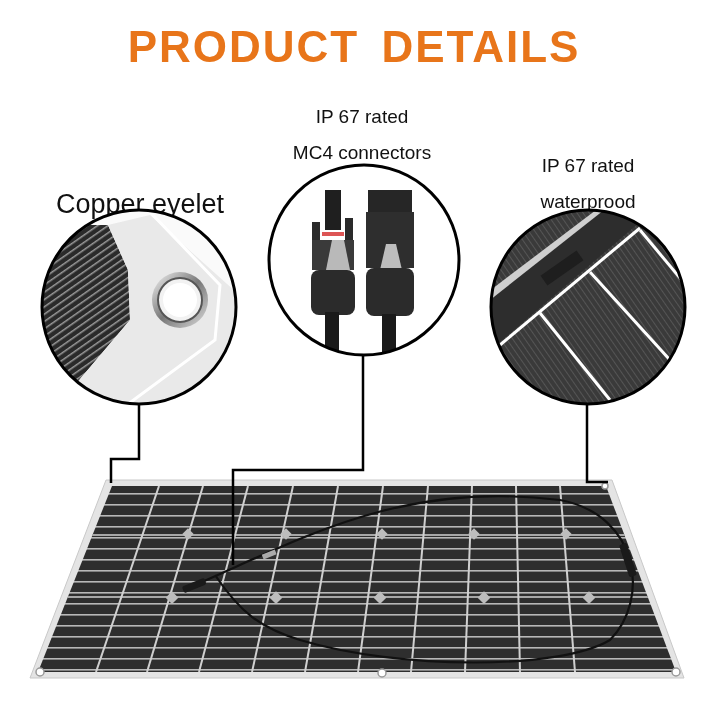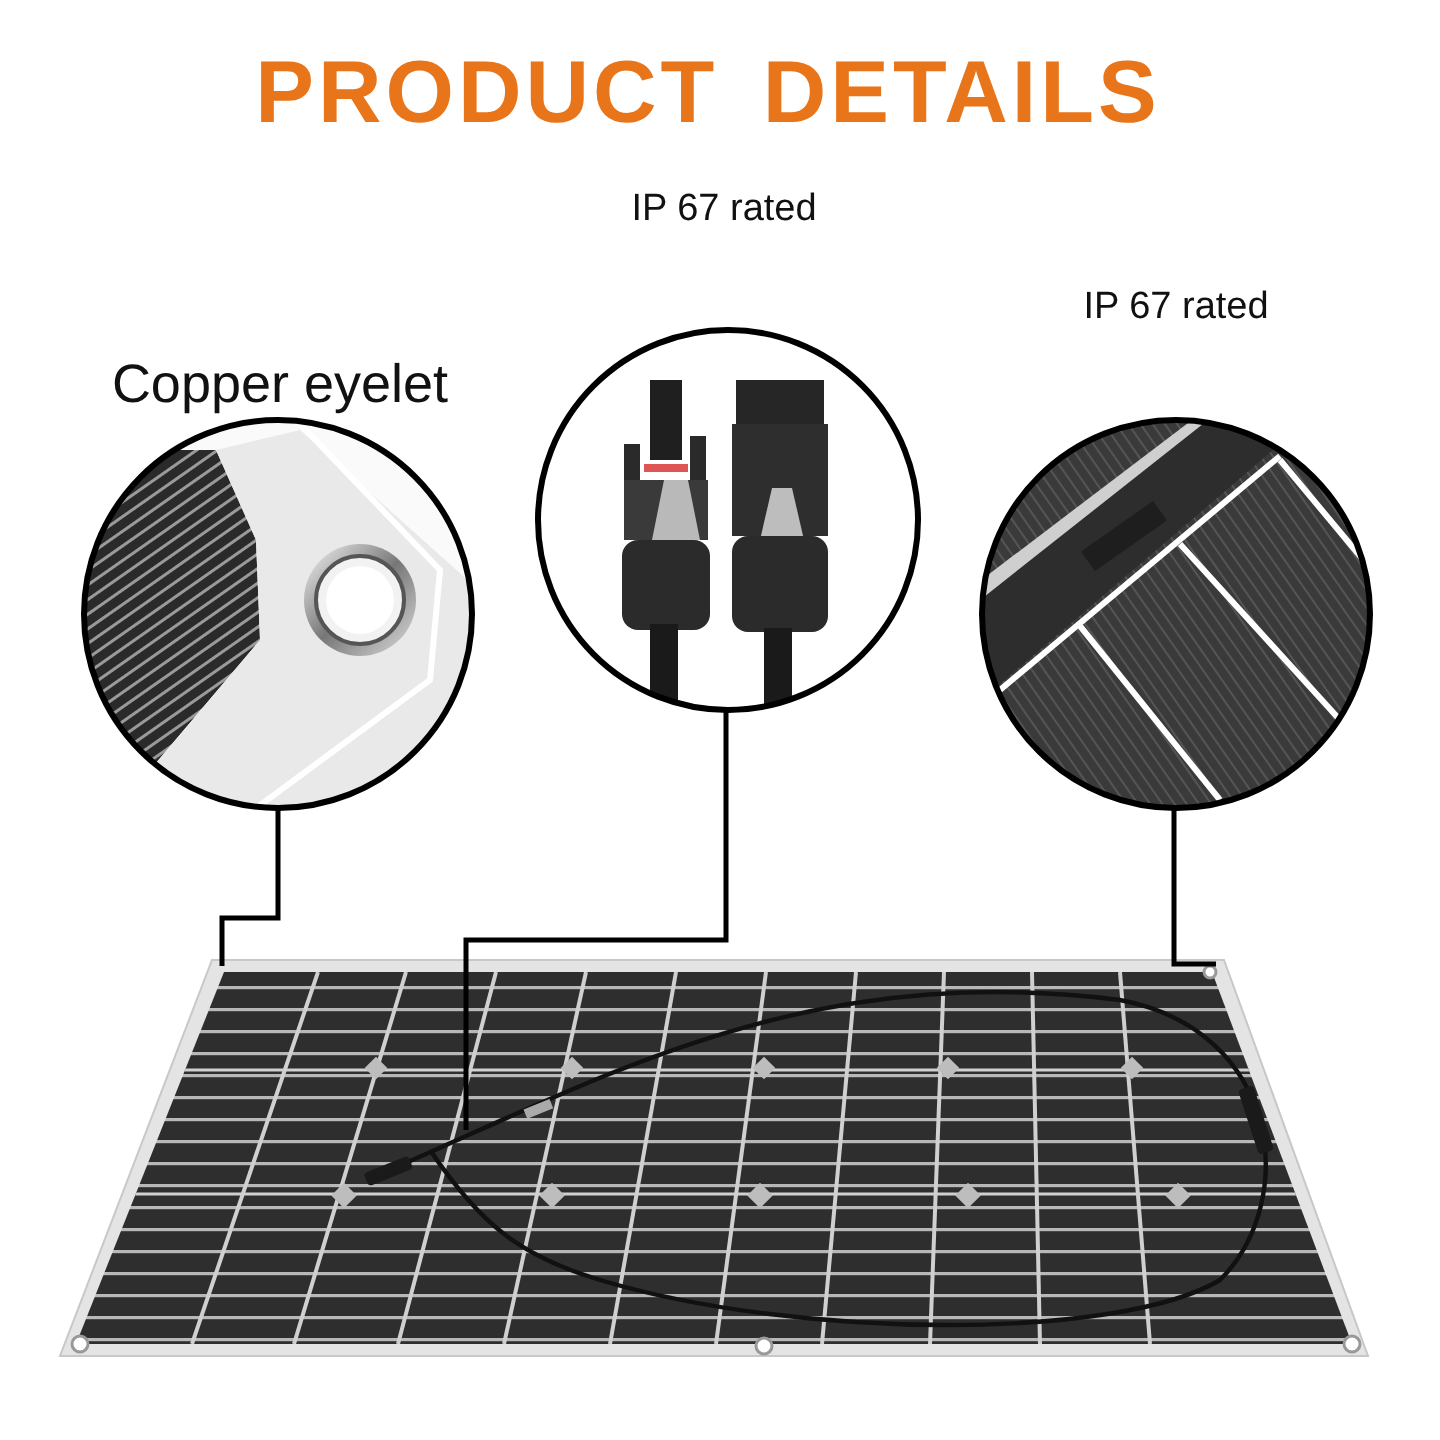--- a/index.html
+++ b/index.html
@@ -4,38 +4,40 @@
 <style>
   html, body { margin: 0; padding: 0; background: #ffffff; }
   body { width: 720px; height: 720px; position: relative; overflow: hidden;
          font-family: "Liberation Sans", sans-serif; }
   .title { position: absolute; top: 22px; left: 0; width: 708px; text-align: center;
            font-size: 44px; font-weight: bold; letter-spacing: 2px; word-spacing: 8px; }
   .label { position: absolute; text-align: center; color: #111; font-size: 19px; line-height: 24px; }
   .lbl-eyelet { left: 40px; top: 180px; width: 200px; font-size: 27px; }
   .lbl-mc4 { left: 262px; top: 93px; width: 200px; }
   .lbl-jbox { left: 498px; top: 142px; width: 180px; }
-  .label span { display: block; }
+  .label span { display: block; margin-top: 12px; }
   svg.scene { position: absolute; left: 0; top: 0; }
 </style>
 </head>
 <body>
 
 <div class="title" style="color: rgb(232, 117, 26);">PRODUCT DETAILS</div>
 
 <div class="label lbl-eyelet">
   <span>Copper eyelet</span>
 </div>
 
 <div class="label lbl-mc4">
   <span>IP 67 rated</span>
+  <span>MC4 connectors</span>
 </div>
 
 <div class="label lbl-jbox">
   <span>IP 67 rated</span>
+  <span>waterprood</span>
 </div>
 
 <svg class="scene" width="720" height="720" viewBox="0 0 720 720">
   <defs>
     <pattern id="stripesDiag" width="6" height="6" patternUnits="userSpaceOnUse" patternTransform="rotate(55)">
       <rect width="6" height="6" fill="#2a2a2a"></rect>
       <rect width="1.5" height="6" fill="#9a9a9a"></rect>
     </pattern>
     <pattern id="stripesCell" width="5" height="5" patternUnits="userSpaceOnUse" patternTransform="rotate(-35)">
       <rect width="5" height="5" fill="#3a3a3a"></rect>

